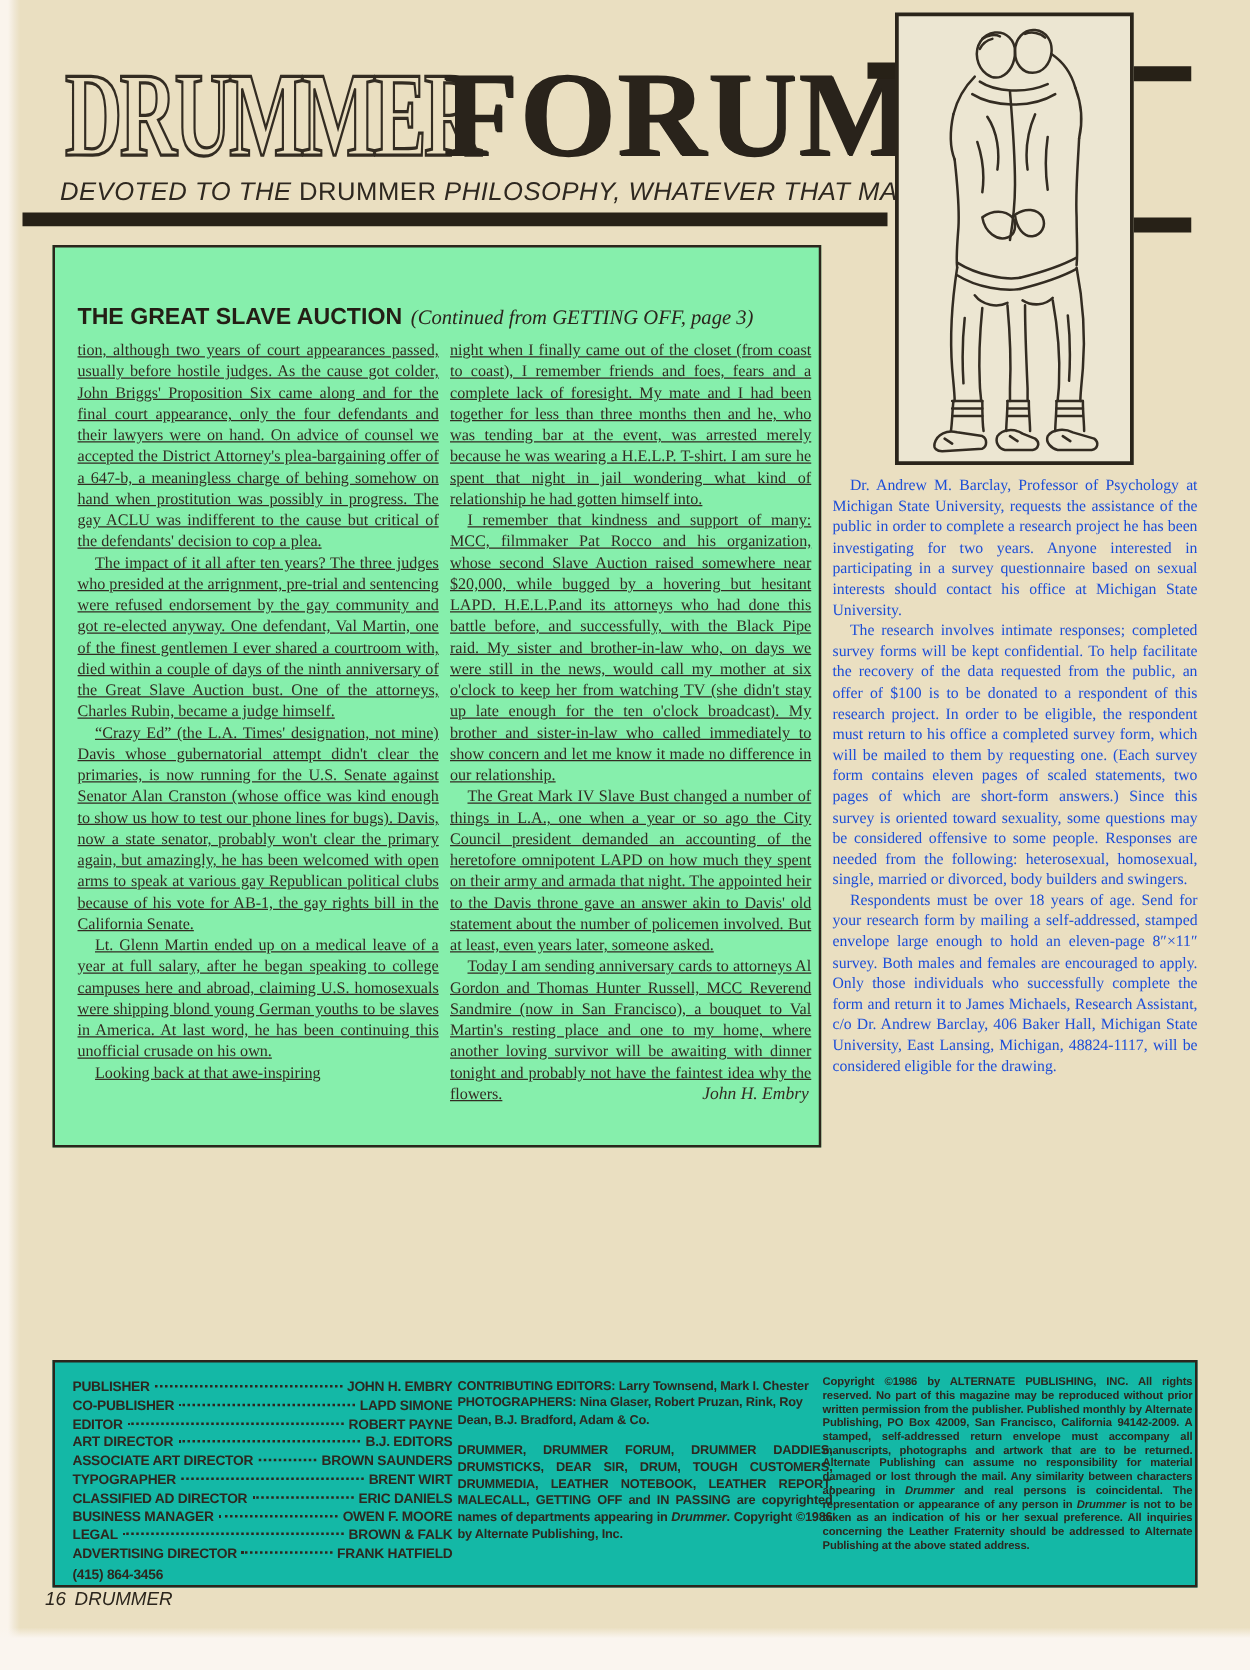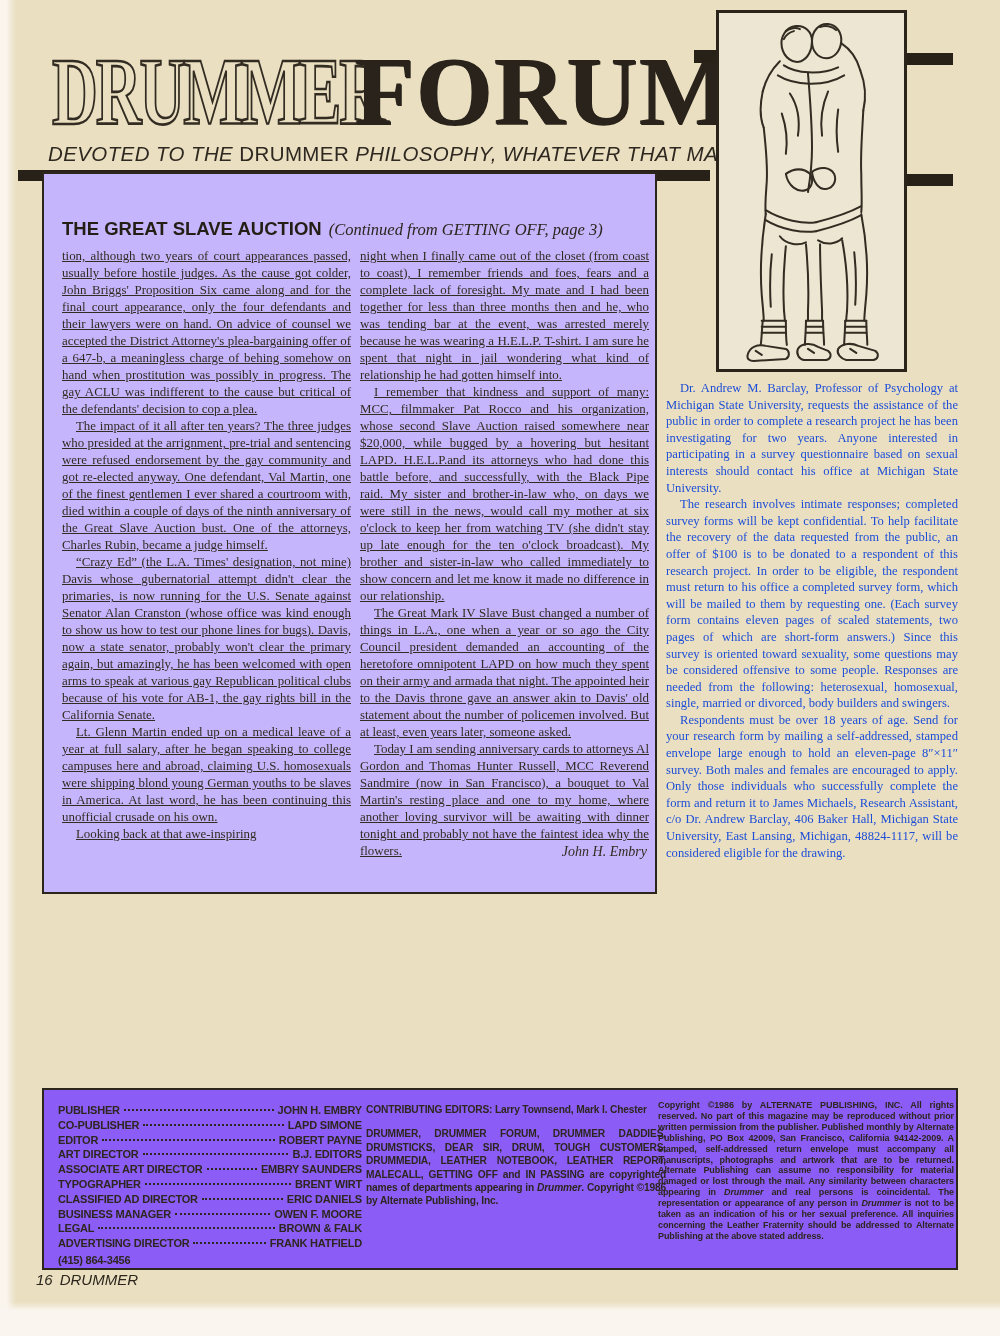--- a/index.html
+++ b/index.html
@@ -41,22 +41,22 @@
   .bar-c      { left:903px; top:174px; width:50px;  height:12px; }
 
   
   .illo-box {
     left:716px; top:10px; width:191px; height:362px; box-sizing:border-box;
     border:3px solid #2a241a; background:#ece6d2;
   }
 
   
   .article-box {
-    left:42px; top:172px; width:615px; height:722px; box-sizing:border-box;
-    border:2px solid #2b251c; background:#c4b5fd; overflow:hidden;
+    left:42px; top:196px; width:615px; height:722px; box-sizing:border-box;
+    border:2px solid #2b251c; background:#86efac; overflow:hidden;
   }
   .article-title { left:18px; top:44px; white-space:nowrap; }
   .article-title .t1 { font:bold 18.5px "Liberation Sans", sans-serif; color:#241e15; }
   .article-title .t2 { font:italic 16.5px "Liberation Serif", serif; color:#2b251c; margin-left:7px; }
   .colA { left:18px;  top:74px; width:289px; }
   .colB { left:316px; top:74px; width:289px; }
   .bodytext p {
     margin:0; text-align:justify; text-indent:14px;
     font:12.9px/17px "Liberation Serif", serif; color:#332c22;text-decoration:underline;
   }
@@ -69,21 +69,21 @@
   
   .col3 { left:666px; top:380px; width:292px; }
   .col3 p {
     margin:0; text-align:justify; text-indent:14px;
     font:12.6px/16.6px "Liberation Serif", serif; color:#1d4ed8;
   }
 
   
   .mast-box {
     left:42px; top:1088px; width:916px; height:182px; box-sizing:border-box;
-    border:2px solid #2b251c; background:#8b5cf6; overflow:hidden;
+    border:2px solid #2b251c; background:#14b8a6; overflow:hidden;
   }
   .credits {
     left:14px; top:13px; width:304px;
     font:bold 11px/14.8px "Liberation Sans", sans-serif;
     color:#2d271f; letter-spacing:-.2px;
   }
   .credit-row { display:flex; align-items:baseline; }
   .credit-dots { flex:1; margin:0 4px; border-bottom:2px dotted #2d271f; transform:translateY(-3px); }
   .credit-phone { margin-top:2px; }
   .contrib {
@@ -204,21 +204,21 @@
         <span>ROBERT PAYNE</span>
       </div>
     <div class="credit-row">
         <span>ART DIRECTOR</span>
         <span class="credit-dots"></span>
         <span>B.J. EDITORS</span>
       </div>
     <div class="credit-row">
         <span>ASSOCIATE ART DIRECTOR</span>
         <span class="credit-dots"></span>
-        <span>EMBRY SAUNDERS</span>
+        <span>BROWN SAUNDERS</span>
       </div>
     <div class="credit-row">
         <span>TYPOGRAPHER</span>
         <span class="credit-dots"></span>
         <span>BRENT WIRT</span>
       </div>
     <div class="credit-row">
         <span>CLASSIFIED AD DIRECTOR</span>
         <span class="credit-dots"></span>
         <span>ERIC DANIELS</span>
@@ -235,18 +235,19 @@
       </div>
     <div class="credit-row">
         <span>ADVERTISING DIRECTOR</span>
         <span class="credit-dots"></span>
         <span>FRANK HATFIELD</span>
       </div>
     <div class="credit-phone">(415) 864-3456</div>
   </div>
   <div class="abs contrib">
     <p>CONTRIBUTING EDITORS: Larry Townsend, Mark I. Chester</p>
+    <p>PHOTOGRAPHERS: Nina Glaser, Robert Pruzan, Rink, Roy Dean, B.J. Bradford, Adam &amp; Co.</p>
     <p class="dept"><span>DRUMMER, DRUMMER FORUM, DRUMMER DADDIES, DRUMSTICKS, DEAR SIR, DRUM, TOUGH CUSTOMERS, DRUMMEDIA, LEATHER NOTEBOOK, LEATHER REPORT, MALECALL, GETTING OFF and IN PASSING are copyrighted names of departments appearing in </span><span class="it">Drummer</span><span>. Copyright ©1986 by Alternate Publishing, Inc.</span></p>
   </div>
   <div class="abs copyright"><span>Copyright ©1986 by ALTERNATE PUBLISHING, INC. All rights reserved. No part of this magazine may be reproduced without prior written permission from the publisher. Published monthly by Alternate Publishing, PO Box 42009, San Francisco, California 94142-2009. A stamped, self-addressed return envelope must accompany all manuscripts, photographs and artwork that are to be returned. Alternate Publishing can assume no responsibility for material damaged or lost through the mail. Any similarity between characters appearing in </span><span class="it">Drummer</span><span> and real persons is coincidental. The representation or appearance of any person in </span><span class="it">Drummer</span><span> is not to be taken as an indication of his or her sexual preference. All inquiries concerning the Leather Fraternity should be addressed to Alternate Publishing at the above stated address.</span></div>
 </div>
 
 <div class="abs footer"><span class="num">16</span><span>DRUMMER</span></div>
 
 </body></html>

